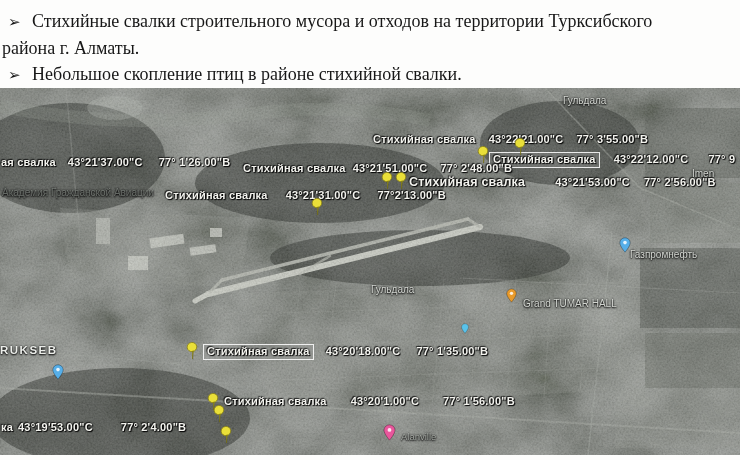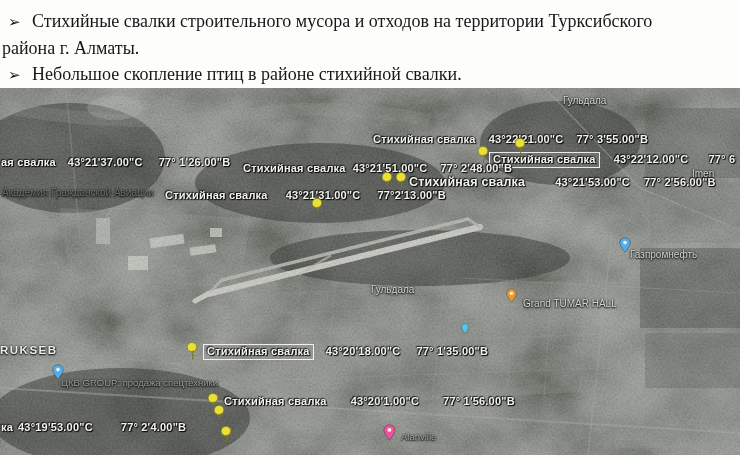--- a/index.html
+++ b/index.html
@@ -132,21 +132,21 @@
         <path d="M0 260 L180 276" stroke-width="1.2" opacity="0.35"></path>
         <path d="M460 190 L740 205" stroke-width="1.2" opacity="0.3"></path>
       </g>
       <rect width="740" height="367" filter="url(#fGrain)"></rect>
     </svg>
 
     <div class="dump" style="left:373px;top:45px">
       <span class="seg">Стихийная свалка</span><span class="seg">43°22'21.00"С</span><span class="seg">77° 3'55.00"В</span>
     </div>
     <div class="dump" style="left:489px;top:64px">
-      <span class="seg boxed">Стихийная свалка</span><span class="seg" style="margin-left:14px">43°22'12.00"С</span><span class="seg" style="margin-left:20px">77° 6</span>
+      <span class="seg boxed">Стихийная свалка</span><span class="seg" style="margin-left:14px">43°22'12.00"С</span><span class="seg" style="margin-left:20px">77° 9</span>
     </div>
     <div class="dump" style="left:243px;top:74px">
       <span class="seg">Стихийная свалка</span><span class="seg" style="margin-left:7px">43°21'51.00"С</span><span class="seg">77° 2'48.00"В</span>
     </div>
     <div class="dump" style="left:1px;top:68px">
       <span class="seg">ая свалка</span><span class="seg" style="margin-left:12px">43°21'37.00"С</span><span class="seg" style="margin-left:16px">77° 1'26.00"В</span>
     </div>
     <div class="dump" style="left:409px;top:88px">
       <span class="seg" style="font-size:12.5px">Стихийная свалка</span><span class="seg" style="margin-left:30px">43°21'53.00"С</span><span class="seg" style="margin-left:14px">77° 2'56.00"В</span>
     </div>
@@ -219,18 +219,17 @@
     <div class="marker-sm" style="left:461px;top:232px"><svg width="8" height="11" viewBox="0 0 12 16">
           <path d="M6 .8 C8.9 .8 11.2 3 11.2 5.8 C11.2 9.3 6 15.2 6 15.2 C6 15.2 .8 9.3 .8 5.8 C.8 3 3.1 .8 6 .8 Z" fill="#59c2ea" stroke="rgba(0,0,0,.5)" stroke-width="0.6"></path>
         </svg></div>
 
     <div class="place" style="left:563px;top:7px">Гульдала</div>
     <div class="place" style="left:692px;top:80px">Imen</div>
     <div class="place" style="left:630px;top:161px">Газпромнефть</div>
     <div class="place" style="left:371px;top:196px">Гульдала</div>
     <div class="place" style="left:523px;top:210px">Grand TUMAR HALL</div>
     <div class="place p-big" style="left:0;top:256px">RUKSEB</div>
-    <div class="place p-dim" style="left:61px;top:289px">ЦКВ GROUP: продажа спецтехники</div>
     <div class="place p-faint" style="left:2px;top:99px">Академия Гражданской Авиации</div>
     <div class="place p-dim" style="left:401px;top:343px">Alanville</div>
 
   </div>
 </div>
 
 </body></html>

